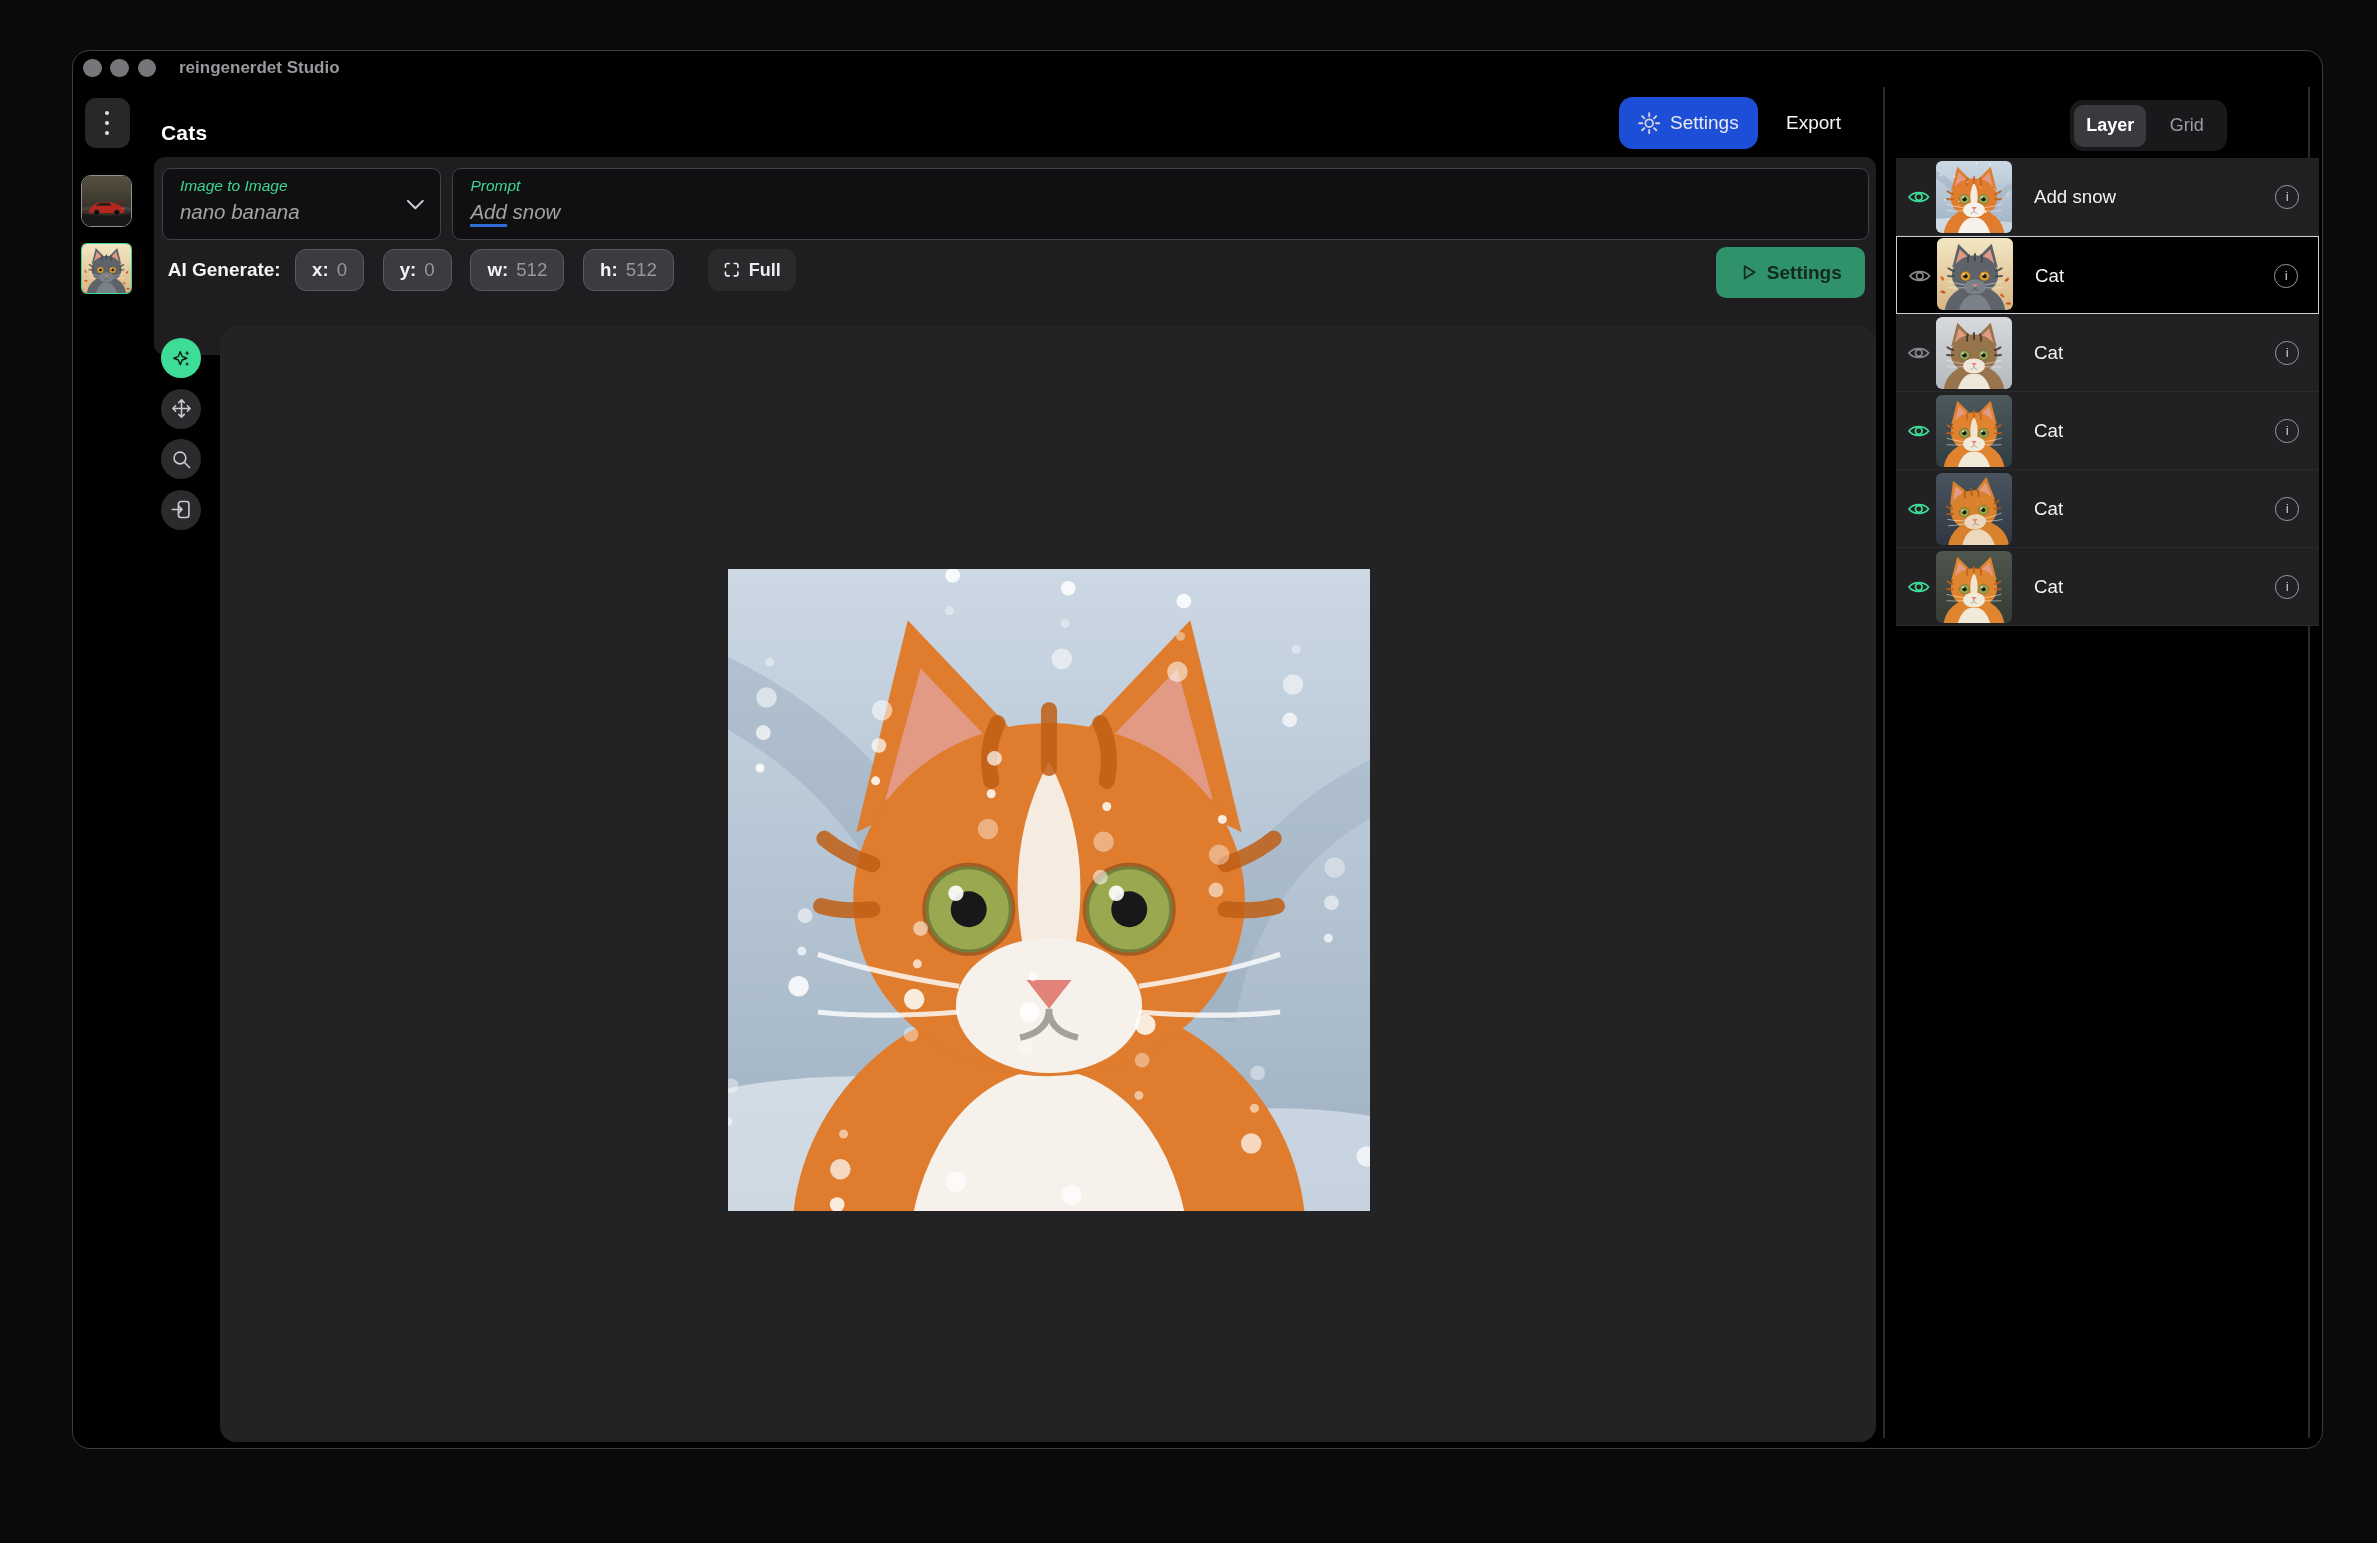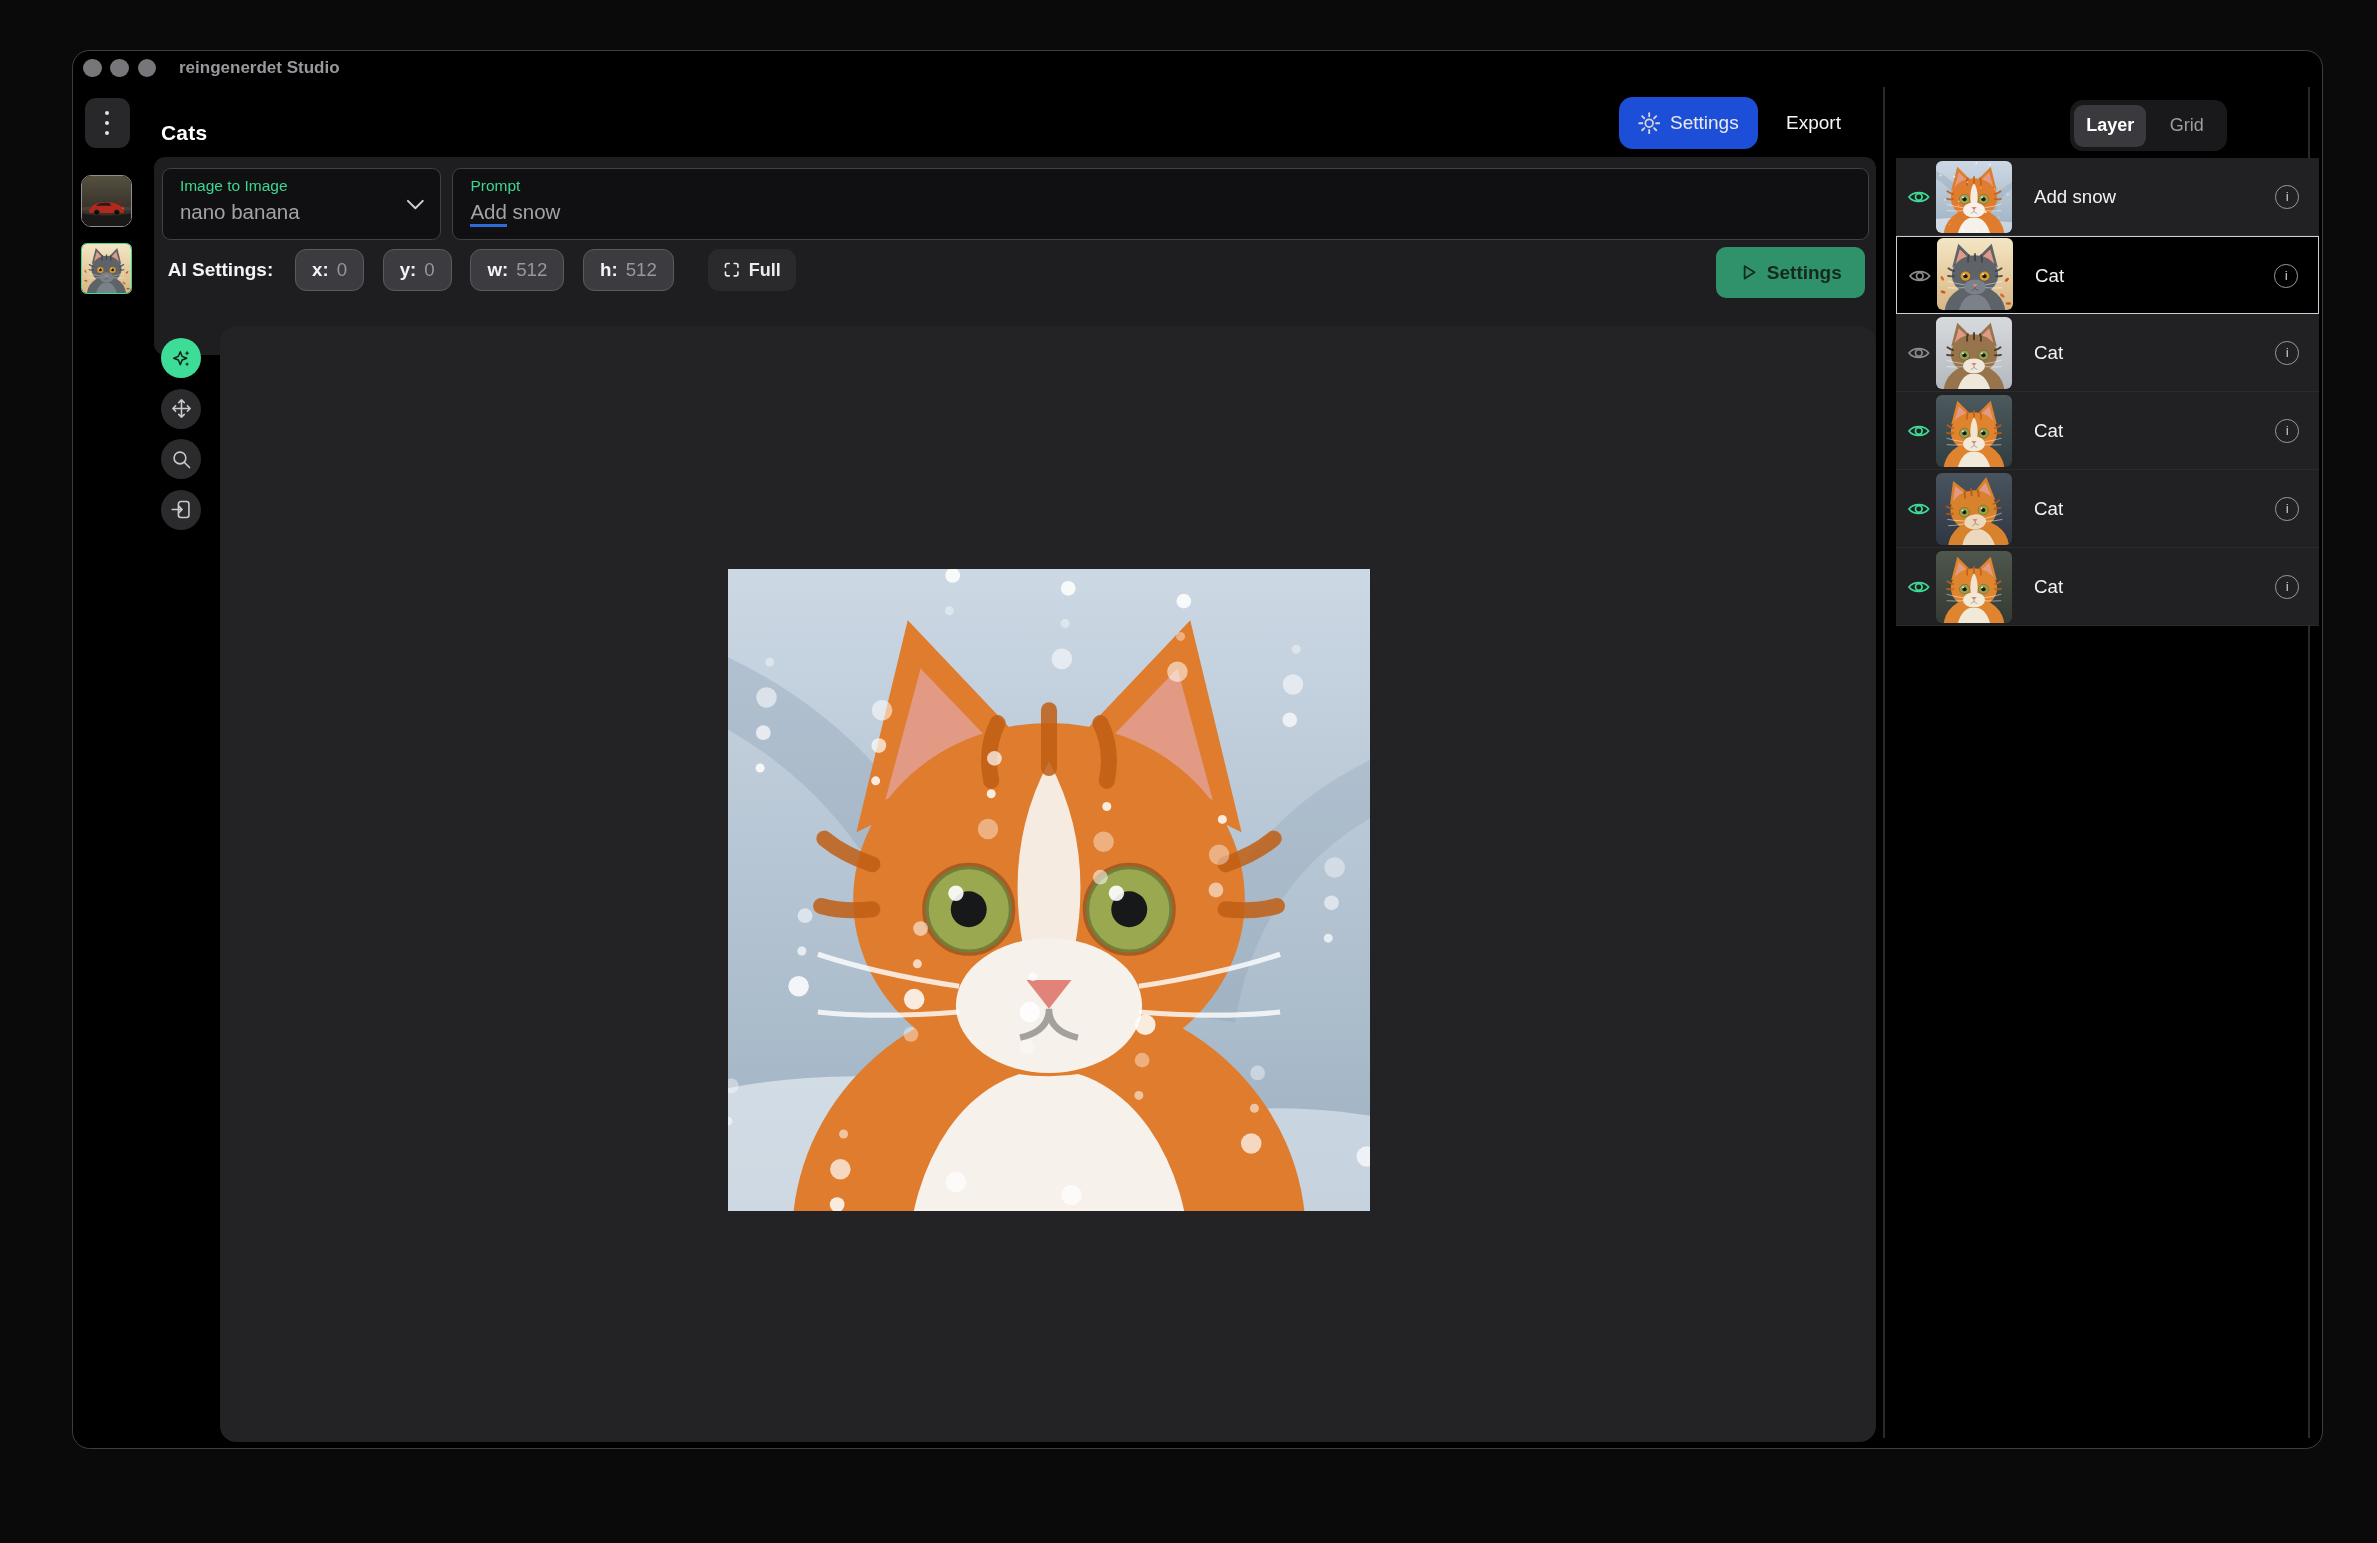--- a/index.html
+++ b/index.html
@@ -26,21 +26,21 @@
   
   .page-title{position:absolute;left:88px;top:70px;font-size:21px;font-weight:800;color:#fff;letter-spacing:0.2px;}
   .settings-btn{position:absolute;left:1546px;top:46px;width:139px;height:52px;border-radius:13.7px;background:#1d4ed8;
                 border:none;display:flex;align-items:center;justify-content:center;gap:9.3px;cursor:pointer;}
   .settings-btn span{font-size:19px;color:#eaeaec;font-weight:500;}
   .export-btn{position:absolute;left:1700px;top:46px;width:81px;height:52px;background:transparent;border:none;
               display:flex;align-items:center;justify-content:center;cursor:pointer;}
   .export-btn span{font-size:19px;color:#f5f5f7;font-weight:500;}
   
   .control-panel{position:absolute;left:81px;top:106px;width:1722px;height:198px;background:#1e1e20;border-radius:11.2px;}
-  .field{position:absolute;top:11.2px;height:72px;background:#101013;border:1.2px solid #414146;border-radius:8.7px;box-sizing:border-box;}
+  .field{position:absolute;top:11.2px;height:72px;background:#101013;border:1.2px solid #414146;border-radius:8.7px;box-sizing:border-box;font-style:italic;}
   .field.model{left:7.5px;width:279px;cursor:pointer;}
   .field.prompt{left:298px;width:1417px;cursor:text;}
   .flabel{position:absolute;left:17.4px;top:8px;font-size:15.5px;color:var(--green-label,#3ed68f);}
   .fvalue{position:absolute;left:17.4px;top:31px;font-size:20.5px;color:#a3a3a3;white-space:pre;}
   .uline{border-bottom:3.7px solid var(--underline,#2e6bd6);padding-bottom:1.2px;}
   .chev{position:absolute;right:15px;top:30px;}
   .sel-label{position:absolute;left:13.7px;top:92px;height:42px;line-height:42px;font-size:19px;font-weight:600;color:#f4f4f6;}
   .chips{position:absolute;left:141px;top:92px;display:flex;gap:18.7px;align-items:center;}
   .chip{height:42px;border-radius:11.2px;background:#3b3b40;border:1.2px solid #5a5a60;box-sizing:border-box;
         display:flex;align-items:center;padding:0 16px;cursor:text;}
@@ -193,21 +193,21 @@
         <span class="fvalue">nano banana</span>
         <svg class="chev" width="18.7" height="12.4" viewBox="0 0 30 20">
           <path d="M3 3 L15 15 L27 3" fill="none" stroke="#cfcfd4" stroke-width="3.2" stroke-linecap="round" stroke-linejoin="round"></path>
         </svg>
       </div>
       <div class="field prompt">
         <span class="flabel">Prompt</span>
         <span class="fvalue"><span class="uline">Add</span><span> snow</span></span>
       </div>
 
-      <div class="sel-label">AI Settings:</div>
+      <div class="sel-label">AI Generate:</div>
       <div class="chips" id="chips">
           <div class="chip">
             <span class="ck">x:</span>
             <span class="cv">0</span>
           </div>
           <div class="chip">
             <span class="ck">y:</span>
             <span class="cv">0</span>
           </div>
           <div class="chip">

